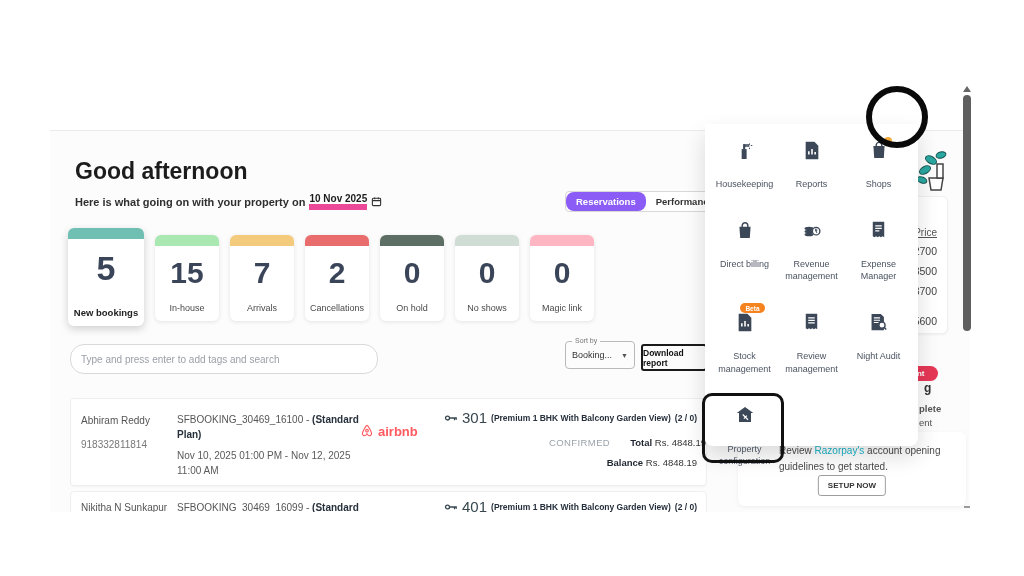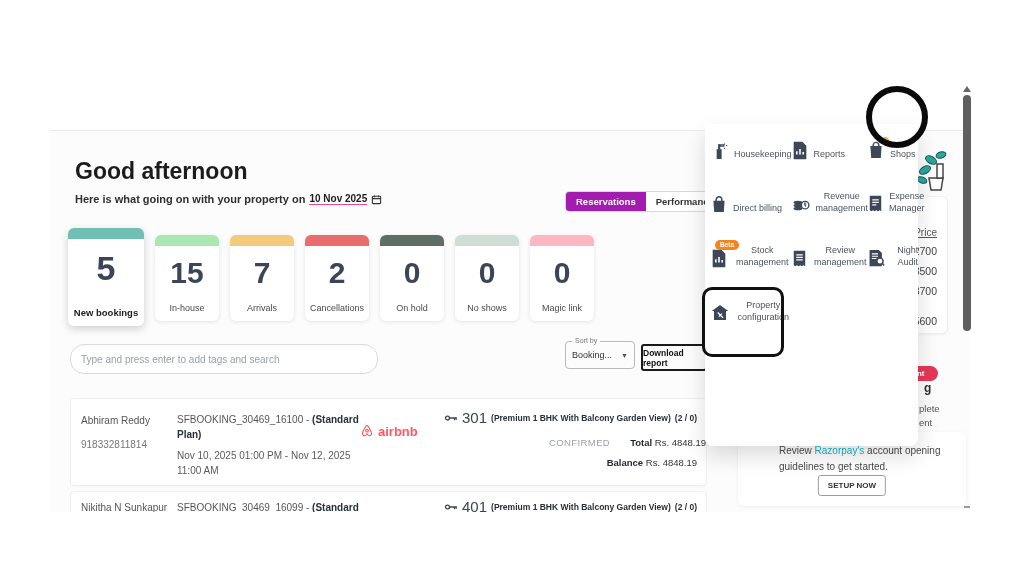--- a/index.html
+++ b/index.html
@@ -19,25 +19,25 @@
   .prop-name { left:772px; top:104px; font-size:10px; color:#97a3b4; }
   .apps-ic { left:889px; top:100px; width:18px; height:18px; display:grid; grid-template-columns:7px 7px; grid-template-rows:7px 7px; gap:3px; cursor:pointer; }
   .apps-ic i { display:block; }
   .avatar { left:912px; top:94px; width:28px; height:28px; background:#3d4f5c; border-radius:5px; color:#fff; font-size:12px; font-weight:bold; display:flex; align-items:center; justify-content:center; cursor:pointer; }
   .divider { left:50px; top:130px; width:920px; height:1px; background:#ebebeb; }
 
   
   .content-bg { left:50px; top:131px; width:920px; height:381px; background:#fcfcfc; }
   .greet-title { left:75px; top:158px; font-size:23px; font-weight:bold; color:#1c1c1c; }
   .greet-sub { left:75px; top:193px; font-size:11px; font-weight:bold; color:#2f2f2f; display:flex; align-items:center; gap:4px; }
-  .greet-date { font-size:10px; font-weight:bold; color:#1c1c1c; border-bottom:1px solid #ec4899; cursor:pointer; }
+  .greet-date { font-size:10px; font-weight:bold; color:#1c1c1c; border-bottom:6px solid #ec4899; cursor:pointer; }
 
   .toggle { left:565px; top:191px; display:flex; border:1px solid #d8d8d8; border-radius:4px; overflow:hidden; background:#fff; }
   .toggle .seg { padding:4px 10px; font-size:9.5px; font-weight:bold; cursor:pointer; }
-  .seg-on { background:#a21caf; color:#fff; }
+  .seg-on { background:#8b5cf6; color:#fff;border-radius:8px; }
   .seg-off { background:#fff; color:#333; }
 
   
   .stats { left:68px; top:228px; display:flex; gap:11px; align-items:flex-start; }
   .stat { width:64px; height:86px; margin-top:7px; background:#fff; border-radius:6px; box-shadow:0 1px 4px rgba(0,0,0,.10); position:relative; cursor:pointer; }
   .stat.sel { width:76px; height:98px; margin-top:0; box-shadow:0 3px 8px rgba(0,0,0,.18); }
   .strip { height:11px; border-radius:6px 6px 0 0; }
   .stat .num { text-align:center; font-size:30px; font-weight:600; color:#3b4559; margin-top:10px; }
   .stat.sel .num { font-size:34px; }
   .stat .lbl { position:absolute; bottom:8px; width:100%; text-align:center; font-size:9px; color:#4a4a4a; }
@@ -66,37 +66,37 @@
   .room-num { font-size:15px; color:#37474f; }
   .room-type { font-size:8.5px; font-weight:bold; color:#26303c; }
   .stat-line { position:absolute; right:0; top:38px; display:flex; gap:20px; align-items:center; }
   .confirmed { font-size:9.5px; color:#9aa3ab; letter-spacing:.4px; }
   .money { font-size:9.5px; color:#333; }
   .money b { color:#1f2630; }
   .bal-line { position:absolute; right:9px; top:58px; }
 
   
   .panel { left:705px; top:124px; width:213px; height:322px; background:#fff; z-index:30; border-radius:0 0 8px 8px; box-shadow:0 10px 22px rgba(0,0,0,.14); padding:16px 6px 10px; display:grid; grid-template-columns:repeat(3,1fr); row-gap:30px; align-content:start; }
-  .app-item { display:flex; flex-direction:row; align-items:flex-end; gap:6px; cursor:pointer; position:relative; }
+  .app-item { display:flex; flex-direction:column; align-items:center; gap:18px; cursor:pointer; position:relative; }
   .app-item .ai-label { font-size:9px; color:#4a5360; text-align:center; line-height:1.35; max-width:62px; }
   .app-ico { position:relative; color:#3c4858; height:20px; display:flex; align-items:center; }
   .dot-badge { position:absolute; top:-3px; right:-5px; width:8px; height:8px; border-radius:50%; background:#f2a93b; }
   .beta-badge { position:absolute; top:-9px; right:-12px; background:#f5831f; color:#fff; font-size:6.5px; font-weight:bold; padding:1.5px 5px; border-radius:7px; }
   .cfg-wrap { grid-column:1; position:relative; }
   .anno-box { position:absolute; left:-9px; top:-12px; width:82px; height:70px; border:3px solid #111; border-radius:10px; z-index:40; pointer-events:none; }
 
   
   .plant { left:915px; top:148px; z-index:10; }
   .price-card { left:853px; top:196px; width:95px; height:138px; background:#fff; border:1px solid #f0f0f0; border-radius:6px; z-index:10; box-shadow:0 1px 3px rgba(0,0,0,.05); }
   .price-head { position:absolute; top:30px; right:10px; font-size:10px; color:#555; text-decoration:underline; }
   .price-v { position:absolute; right:10px; font-size:10.5px; color:#444; }
   .imp-badge { left:874px; top:366px; width:64px; height:15px; background:#e63757; border-radius:8px; color:#fff; font-size:8px; font-weight:bold; display:flex; align-items:center; justify-content:center; z-index:10; }
   .frag { z-index:10; color:#555; font-size:9.5px; }
   .frag-g { left:924px; top:381px; font-size:12px; font-weight:bold; color:#333; }
-  .frag-1 { left:919px; top:403px; }
+  .frag-1 { left:919px; top:403px;font-weight:bold; }
   .frag-2 { left:919px; top:417px; }
   .rzp-card { left:738px; top:432px; width:228px; height:74px; background:#fff; border-radius:6px; z-index:12; box-shadow:0 1px 4px rgba(0,0,0,.06); padding:11px 9px 0; }
   .rzp-text { font-size:10px; color:#4a4a4a; line-height:1.55;margin-left:32px; }
   .rzp-brand { color:#1bb4c9; }
   .setup-btn { position:absolute; left:50%; transform:translateX(-50%); bottom:10px; border:1.5px solid #9e9e9e; border-radius:3px; background:#fff; font-size:8px; font-weight:bold; color:#333; padding:5px 9px; cursor:pointer; }
 
   
   .sb-track { left:961px; top:86px; width:12px; height:426px; z-index:15; }
   .sb-up { position:absolute; top:0; left:2px; width:0; height:0; border-left:4px solid transparent; border-right:4px solid transparent; border-bottom:6px solid #666; }
   .sb-thumb { position:absolute; top:9px; left:2px; width:8px; height:236px; background:#5f5f5f; border-radius:5px; cursor:pointer; }

